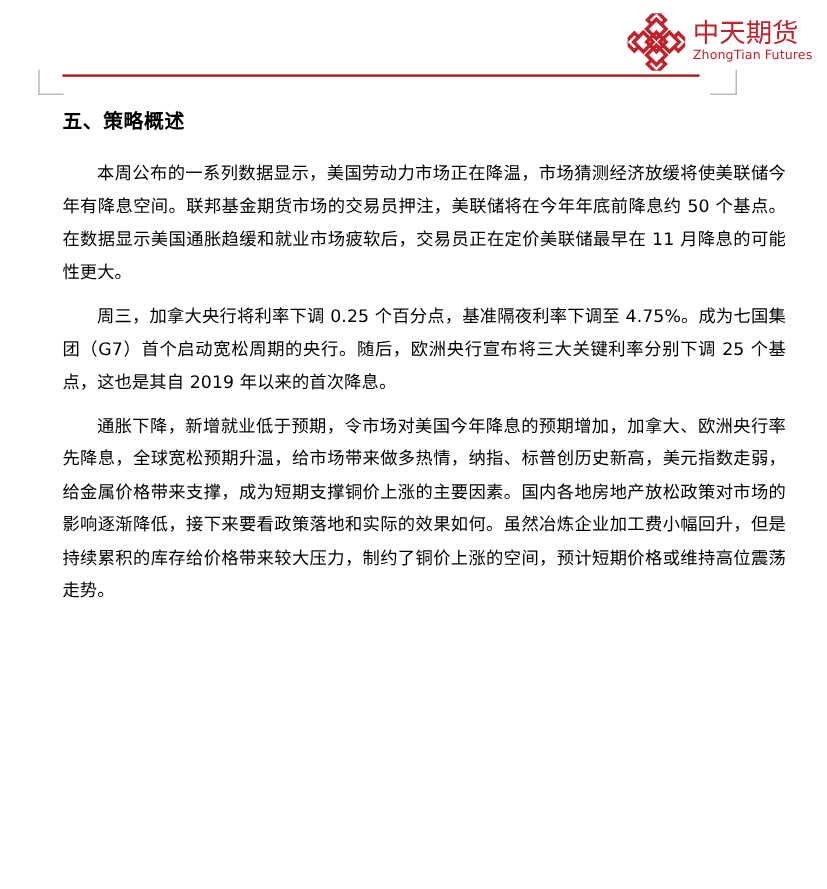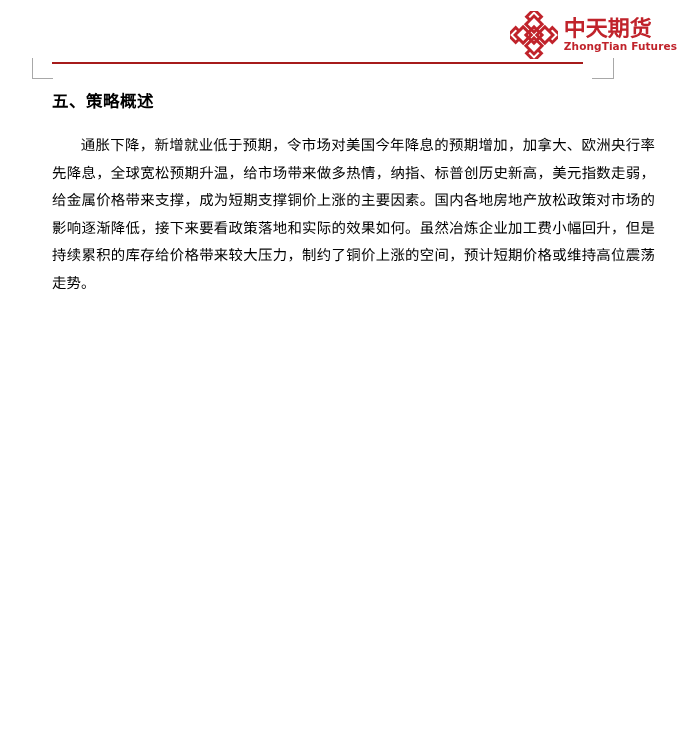--- a/index.html
+++ b/index.html
@@ -80,29 +80,29 @@
     display: block;
   }
   .logo-wordmark {
     display: flex;
     flex-direction: column;
     align-items: flex-start;
     line-height: 1;
   }
   .logo-cn {
     font-size: 22px;
-    font-weight: bold;
+    font-weight: normal;
     color: #c0232b;
     letter-spacing: 0px;
     white-space: nowrap;
   }
   .logo-en {
     margin-top: 1px;
     font-size: 10.5px;
-    font-weight: bold;
+    font-weight: normal;
     color: #c0232b;
     letter-spacing: 0.1px;
     white-space: nowrap;
   }
 
   
   .content {
     position: absolute;
     left: 0;
     top: 78px;
@@ -167,16 +167,18 @@
     </div>
   </div>
 
 </div>
 
 <div class="content">
 
   <h2 class="section-heading">五、策略概述</h2>
 
   <div class="paragraphs">
+    <p class="paragraph">本周公布的一系列数据显示，美国劳动力市场正在降温，市场猜测经济放缓将使美联储今年有降息空间。联邦基金期货市场的交易员押注，美联储将在今年年底前降息约 50 个基点。在数据显示美国通胀趋缓和就业市场疲软后，交易员正在定价美联储最早在 11 月降息的可能性更大。</p>
+    <p class="paragraph">周三，加拿大央行将利率下调 0.25 个百分点，基准隔夜利率下调至 4.75%。成为七国集团（G7）首个启动宽松周期的央行。随后，欧洲央行宣布将三大关键利率分别下调 25 个基点，这也是其自 2019 年以来的首次降息。</p>
     <p class="paragraph">通胀下降，新增就业低于预期，令市场对美国今年降息的预期增加，加拿大、欧洲央行率先降息，全球宽松预期升温，给市场带来做多热情，纳指、标普创历史新高，美元指数走弱，给金属价格带来支撑，成为短期支撑铜价上涨的主要因素。国内各地房地产放松政策对市场的影响逐渐降低，接下来要看政策落地和实际的效果如何。虽然冶炼企业加工费小幅回升，但是持续累积的库存给价格带来较大压力，制约了铜价上涨的空间，预计短期价格或维持高位震荡走势。</p>
   </div>
 
 </div>
 
 </body></html>

